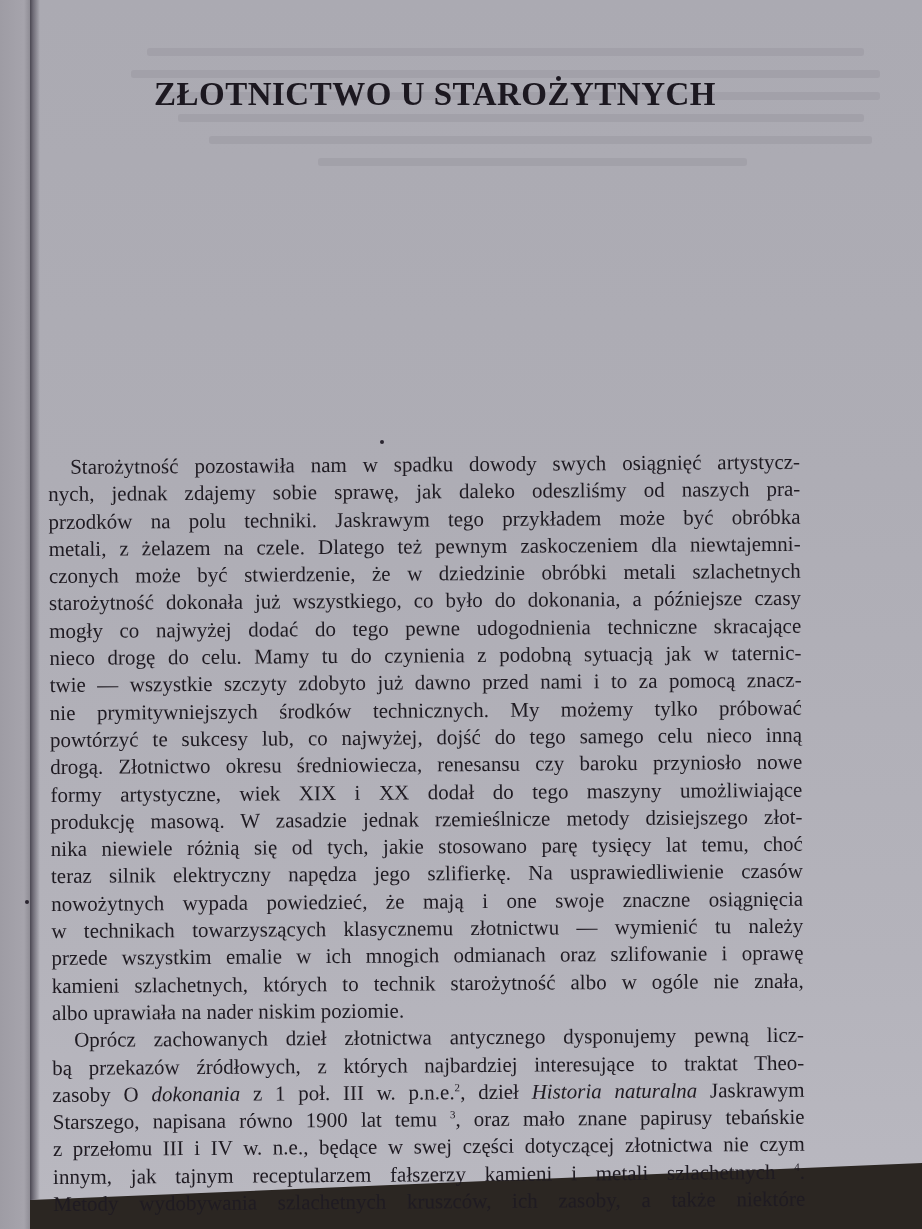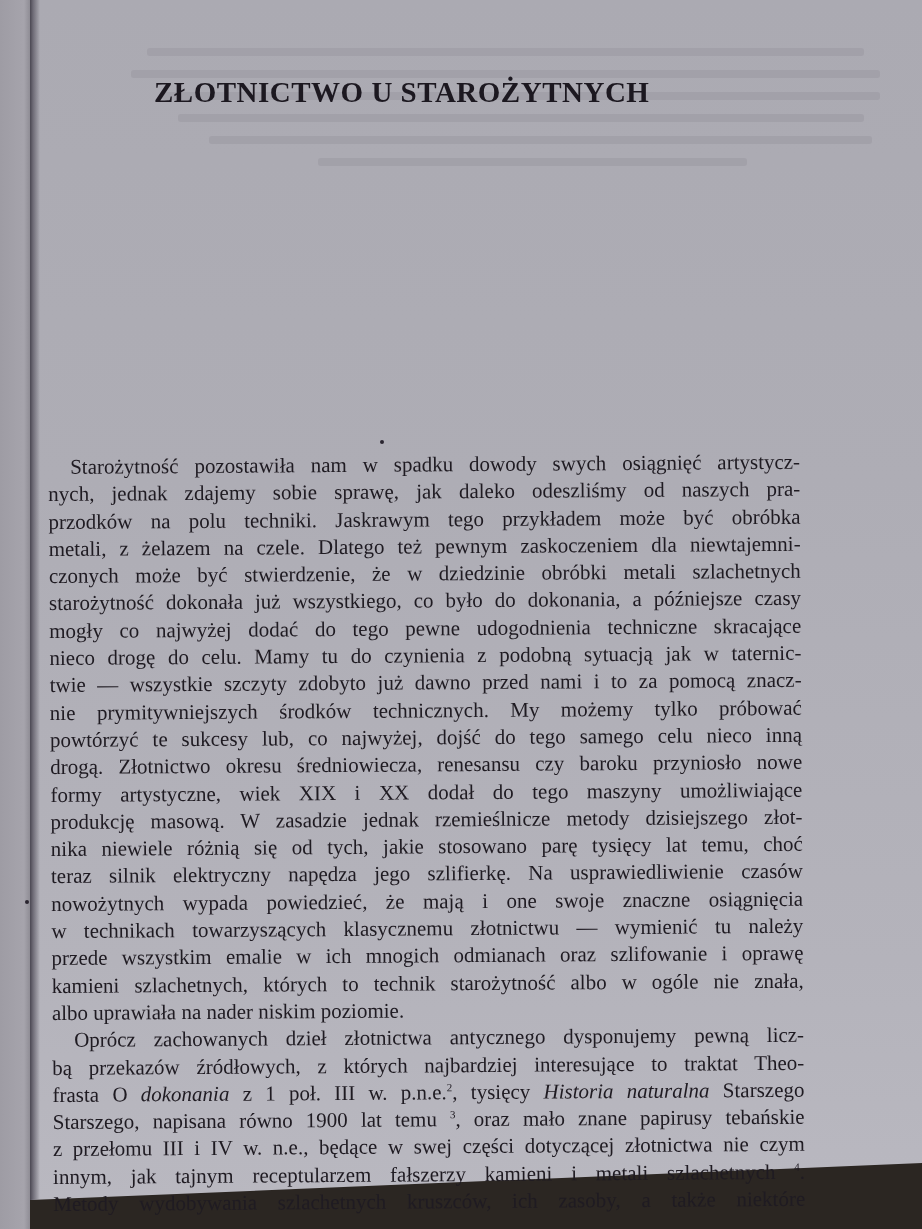--- a/index.html
+++ b/index.html
@@ -22,21 +22,21 @@
       background: linear-gradient(90deg, #4a4752 0%, #6e6b76 30%, rgba(140,138,148,0) 100%);
     }
     .bleed { position: absolute; left: 70px; top: 48px; width: 780px; }
     .bleed-line {
       height: 8px; margin-bottom: 14px; border-radius: 3px;
       background: rgba(150,148,158,0.45);
     }
     .title {
       position: absolute; left: 154px; top: 76px; width: 540px;
       font-family: "Liberation Serif", serif; font-weight: bold;
-      font-size: 29px; letter-spacing: 0.5px; color: #1c1820;
+      font-size: 33px; letter-spacing: 0.5px; color: #1c1820;
       white-space: nowrap; margin: 0;
     }
     .body-text {
       position: absolute; left: 48px; top: 454px; width: 752px;
       font-family: "Liberation Serif", serif; font-size: 21px;
       line-height: 27.3px; color: #1f1b22; text-align: justify;
       transform: rotate(-0.4deg); transform-origin: left top;
     }
     .line { display: block; white-space: nowrap; text-align-last: justify; text-align: justify; }
     .line.last { text-align-last: left; }
@@ -89,19 +89,19 @@
     <span class="line">teraz silnik elektryczny napędza jego szlifierkę. Na usprawiedliwienie czasów</span>
     <span class="line">nowożytnych wypada powiedzieć, że mają i one swoje znaczne osiągnięcia</span>
     <span class="line">w technikach towarzyszących klasycznemu złotnictwu — wymienić tu należy</span>
     <span class="line">przede wszystkim emalie w ich mnogich odmianach oraz szlifowanie i oprawę</span>
     <span class="line">kamieni szlachetnych, których to technik starożytność albo w ogóle nie znała,</span>
     <span class="line last">albo uprawiała na nader niskim poziomie.</span>
   </div>
   <div>
     <span class="line indent">Oprócz zachowanych dzieł złotnictwa antycznego dysponujemy pewną licz-</span>
     <span class="line">bą przekazów źródłowych, z których najbardziej interesujące to traktat Theo-</span>
-    <span class="line"><span>frasta O </span><i>dokonania</i><span> z 1 poł. III w. p.n.e.</span><sup>2</sup><span>, tysięcy </span><i>Historia naturalna</i><span> Starszego</span></span>
+    <span class="line"><span>zasoby O </span><i>dokonania</i><span> z 1 poł. III w. p.n.e.</span><sup>2</sup><span>, dzieł </span><i>Historia naturalna</i><span> Jaskrawym</span></span>
     <span class="line"><span>Starszego, napisana równo 1900 lat temu </span><sup>3</sup><span>, oraz mało znane papirusy tebańskie</span></span>
     <span class="line">z przełomu III i IV w. n.e., będące w swej części dotyczącej złotnictwa nie czym</span>
     <span class="line"><span>innym, jak tajnym receptularzem fałszerzy kamieni i metali szlachetnych </span><sup>4</sup><span>.</span></span>
     <span class="line">Metody wydobywania szlachetnych kruszców, ich zasoby, a także niektóre</span>
   </div>
 </div>
 
 </body></html>

